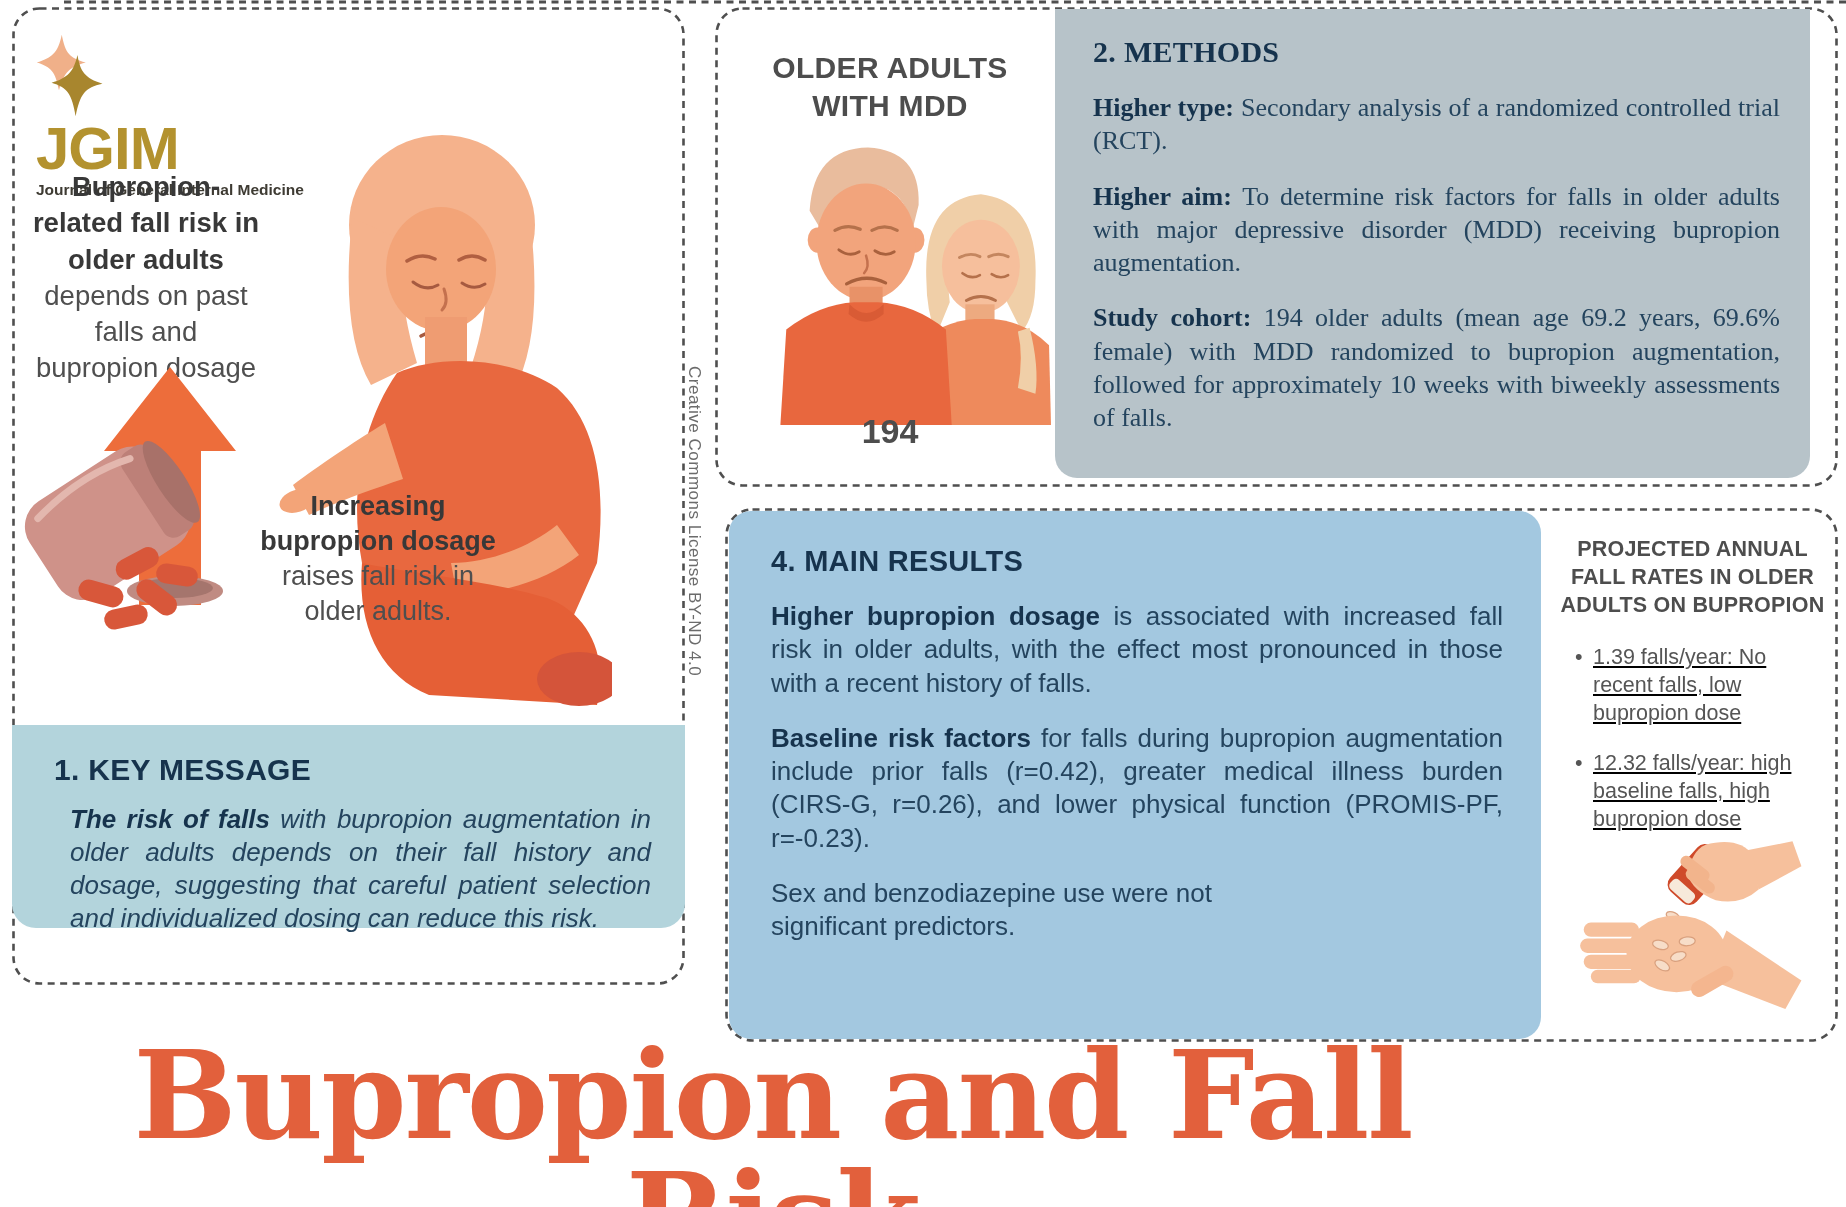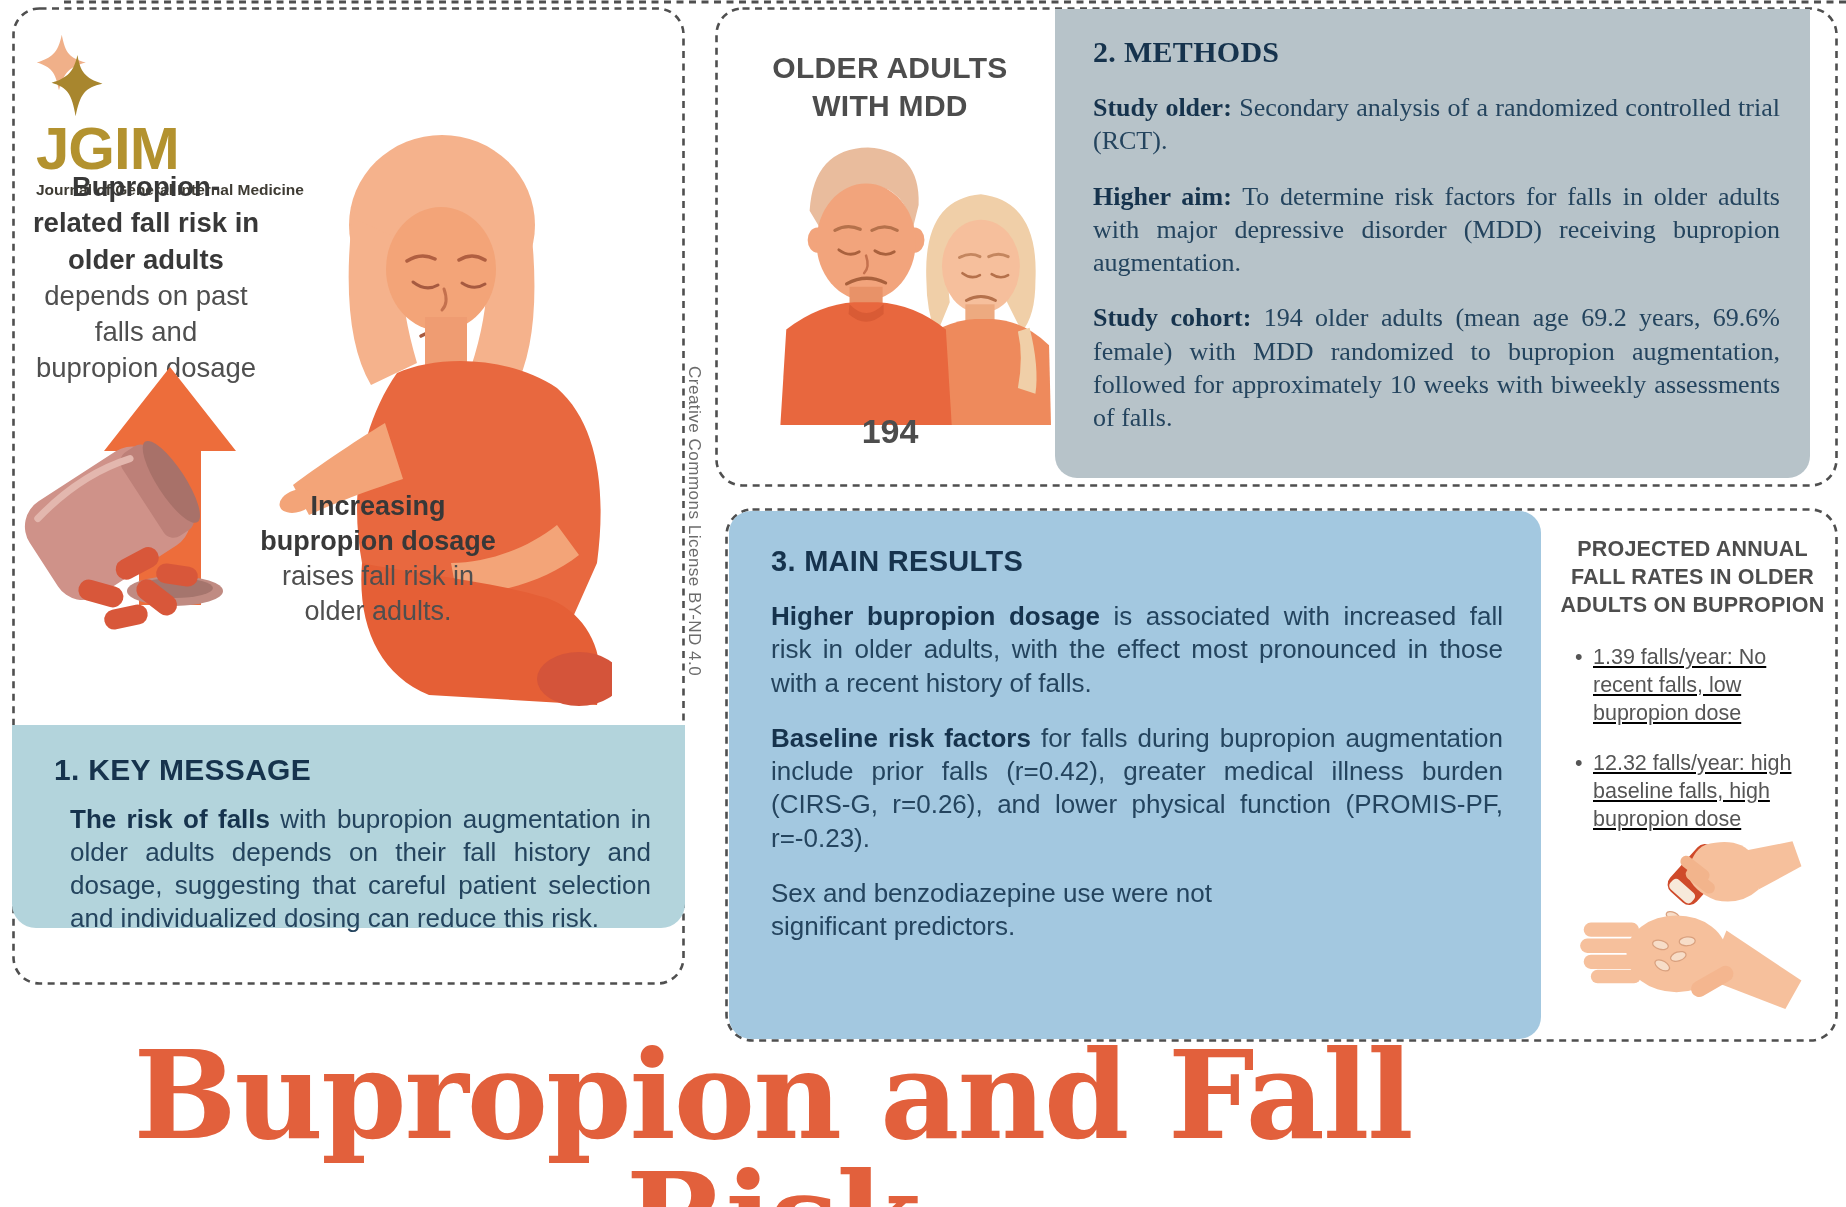--- a/index.html
+++ b/index.html
@@ -19,21 +19,21 @@
   .logo-acronym{font-size:60px;font-weight:700;color:#b3922f;letter-spacing:-1px;line-height:1;}
   .logo-tagline{font-size:15.5px;font-weight:700;color:#3e3b33;margin-top:2px;}
   .headline{position:absolute;left:18px;top:162px;width:232px;text-align:center;font-size:27.5px;line-height:1.32;color:#4f4f4f;}
   .headline b{color:#383838;}
   .woman-ill{position:absolute;left:255px;top:86px;}
   .bottle-ill{position:absolute;left:6px;top:348px;}
   .dosage-caption{position:absolute;left:246px;top:482px;width:240px;text-align:center;font-size:27px;line-height:1.3;color:#4f4f4f;}
   .dosage-caption b{color:#383838;}
   .key-message{position:absolute;left:0;top:718px;width:673px;height:203px;background:#b3d4dc;border-radius:0 0 24px 24px;}
   .km-title{margin:28px 0 0 42px;font-size:30px;font-weight:700;color:#16334d;letter-spacing:.3px;}
-  .km-body{margin:16px 34px 0 58px;font-size:26px;line-height:1.27;text-align:justify;color:#24445e;}
+  .km-body{margin:16px 34px 0 58px;font-size:26px;line-height:1.27;text-align:justify;color:#24445e;font-style:italic;}
   .km-body b{color:#16334d;}
 
   
   .cc-vertical{position:absolute;left:684px;top:366px;height:400px;writing-mode:vertical-rl;font-size:17px;color:#6b6b6b;letter-spacing:.5px;white-space:nowrap;}
 
   
   .top-panel{left:715px;top:7px;width:1123px;height:480px;}
   .cohort-title{position:absolute;left:50px;top:42px;width:250px;text-align:center;font-size:30px;font-weight:700;color:#4d4d4d;line-height:1.25;letter-spacing:.3px;}
   .adults-ill{position:absolute;left:40px;top:126px;}
   .cohort-count{position:absolute;left:50px;top:405px;width:250px;text-align:center;font-size:34px;font-weight:700;color:#4d4d4d;}
@@ -170,33 +170,33 @@
         <rect x="93" y="158" width="34" height="32" fill="#e89268"></rect>
         <path d="M28,202 Q62,176 98,174 L122,174 Q160,176 192,202 L198,300 L22,300 Z" fill="#e8673e"></path>
         <path d="M93,176 Q110,194 128,176 L128,186 Q110,202 92,186 Z" fill="#d95b35"></path>
       </g>
     </svg>
 
     <div class="cohort-count">194</div>
 
     <div class="methods-block">
       <div class="m-title">2. METHODS</div>
-      <p class="m-para"><b>Study older:</b> <span>Secondary analysis of a randomized controlled trial (RCT).</span></p>
+      <p class="m-para"><b>Higher type:</b> <span>Secondary analysis of a randomized controlled trial (RCT).</span></p>
       <p class="m-para"><b>Higher aim:</b> <span>To determine risk factors for falls in older adults with major depressive disorder (MDD) receiving bupropion augmentation.</span></p>
       <p class="m-para"><b>Study cohort:</b> <span>194 older adults (mean age 69.2 years, 69.6% female) with MDD randomized to bupropion augmentation, followed for approximately 10 weeks with biweekly assessments of falls.</span></p>
     </div>
   </div>
 
   <div class="panel results-panel">
     <svg class="pborder" width="1113" height="534">
       <rect x="1.5" y="1.5" width="1110" height="531" rx="26" ry="26" fill="none" stroke="#4f4f4f" stroke-width="2.6" stroke-dasharray="7 5.5"></rect>
     </svg>
 
     <div class="results-block">
-      <div class="r-title">3. MAIN RESULTS</div>
+      <div class="r-title">4. MAIN RESULTS</div>
       <p class="r-para"><b>Higher bupropion dosage</b> <span>is associated with increased fall risk in older adults, with the effect most pronounced in those with a recent history of falls.</span></p>
       <p class="r-para"><b>Baseline risk factors</b> <span>for falls during bupropion augmentation include prior falls (r=0.42), greater medical illness burden (CIRS-G, r=0.26), and lower physical function (PROMIS-PF, r=-0.23).</span></p>
       <p class="r-para nojust"><span>Sex and benzodiazepine use were not significant predictors.</span></p>
     </div>
 
     <div class="projection">
       <div class="proj-title">PROJECTED ANNUAL FALL RATES IN OLDER ADULTS ON BUPROPION</div>
       <ul class="proj-list">
         <li>1.39 falls/year: No recent falls, low bupropion dose</li>
         <li>12.32 falls/year: high baseline falls, high bupropion dose</li>

